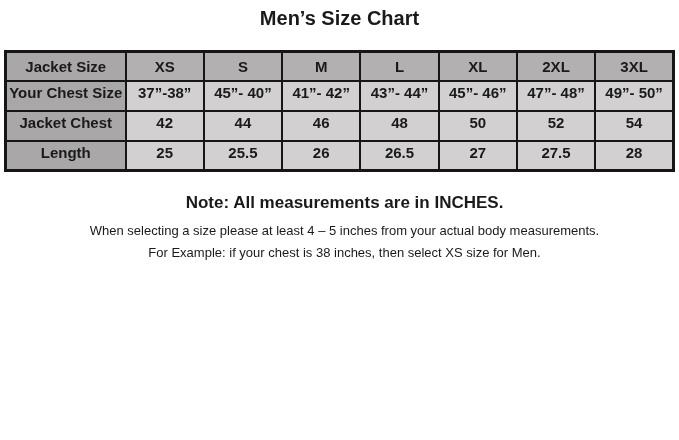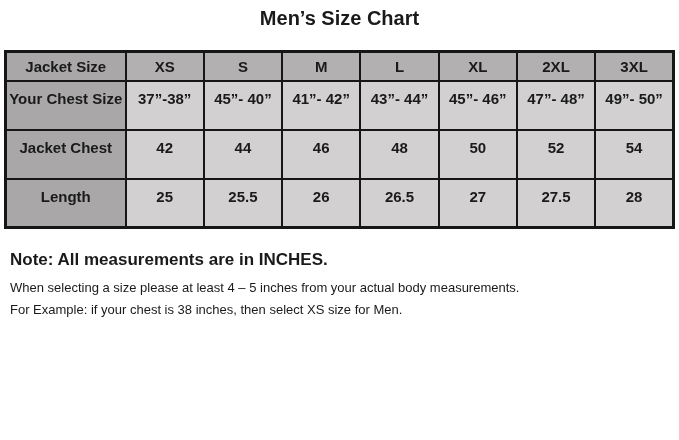--- a/index.html
+++ b/index.html
@@ -41,26 +41,26 @@
     background: var(--header-bg, #b2b0b1);
     height: 29px;
     vertical-align: middle;
   }
   .size-table col.label-col { width: 120px; }
   .size-table thead th.label-cell { background: var(--label-bg, #a9a7a8); }
   .size-table tbody th.label-cell {
     background: var(--label-bg, #a9a7a8);
   }
   .size-table tbody th, .size-table tbody td {
-    height: 49px;
+    height: 30px;
     vertical-align: top;
-    padding-top: 8px;
+    padding-top: 2px;
   }
   .size-table tbody td { background: var(--cell-bg, #d2d0d1); text-align: center; }
-  .notes { text-align: left; margin-top: 21px; padding-left: 10px; }
+  .notes { text-align: center; margin-top: 21px; padding-left: 10px; }
   .note-heading {
     font-size: 17px;
     font-weight: bold;
     margin: 0 0 10px 0;
   }
   .note-line {
     font-size: 13px;
     font-weight: normal;
     margin: 0 0 7px 0;
   }

